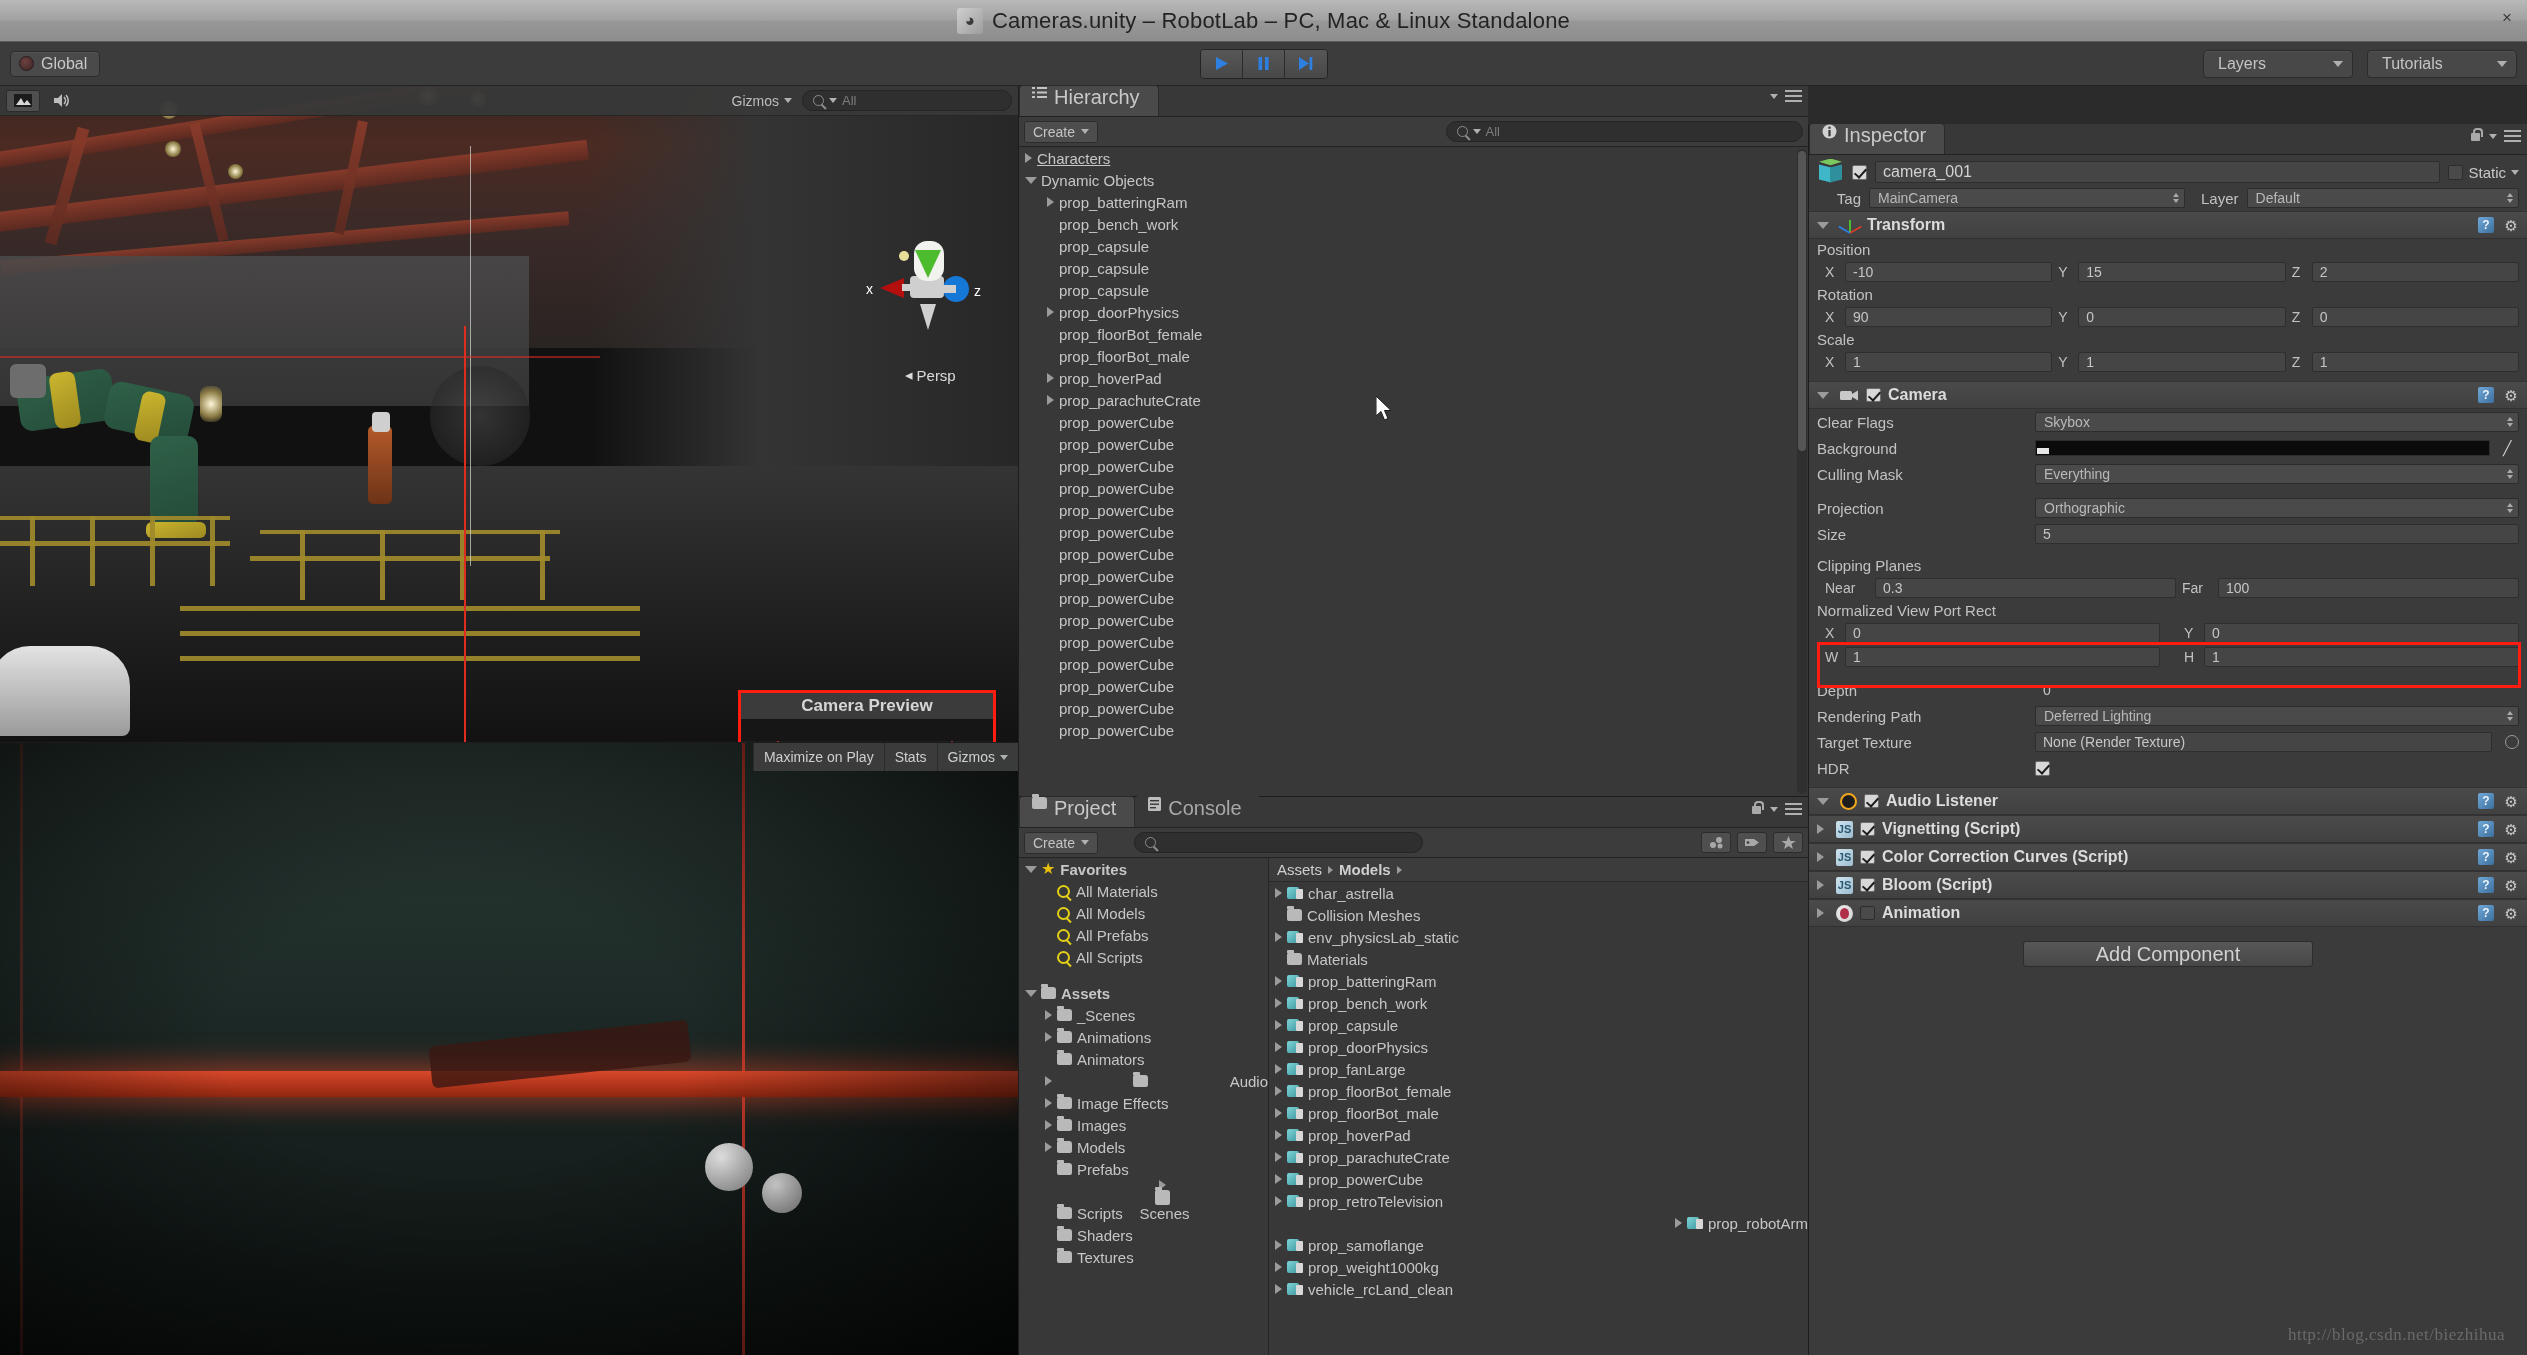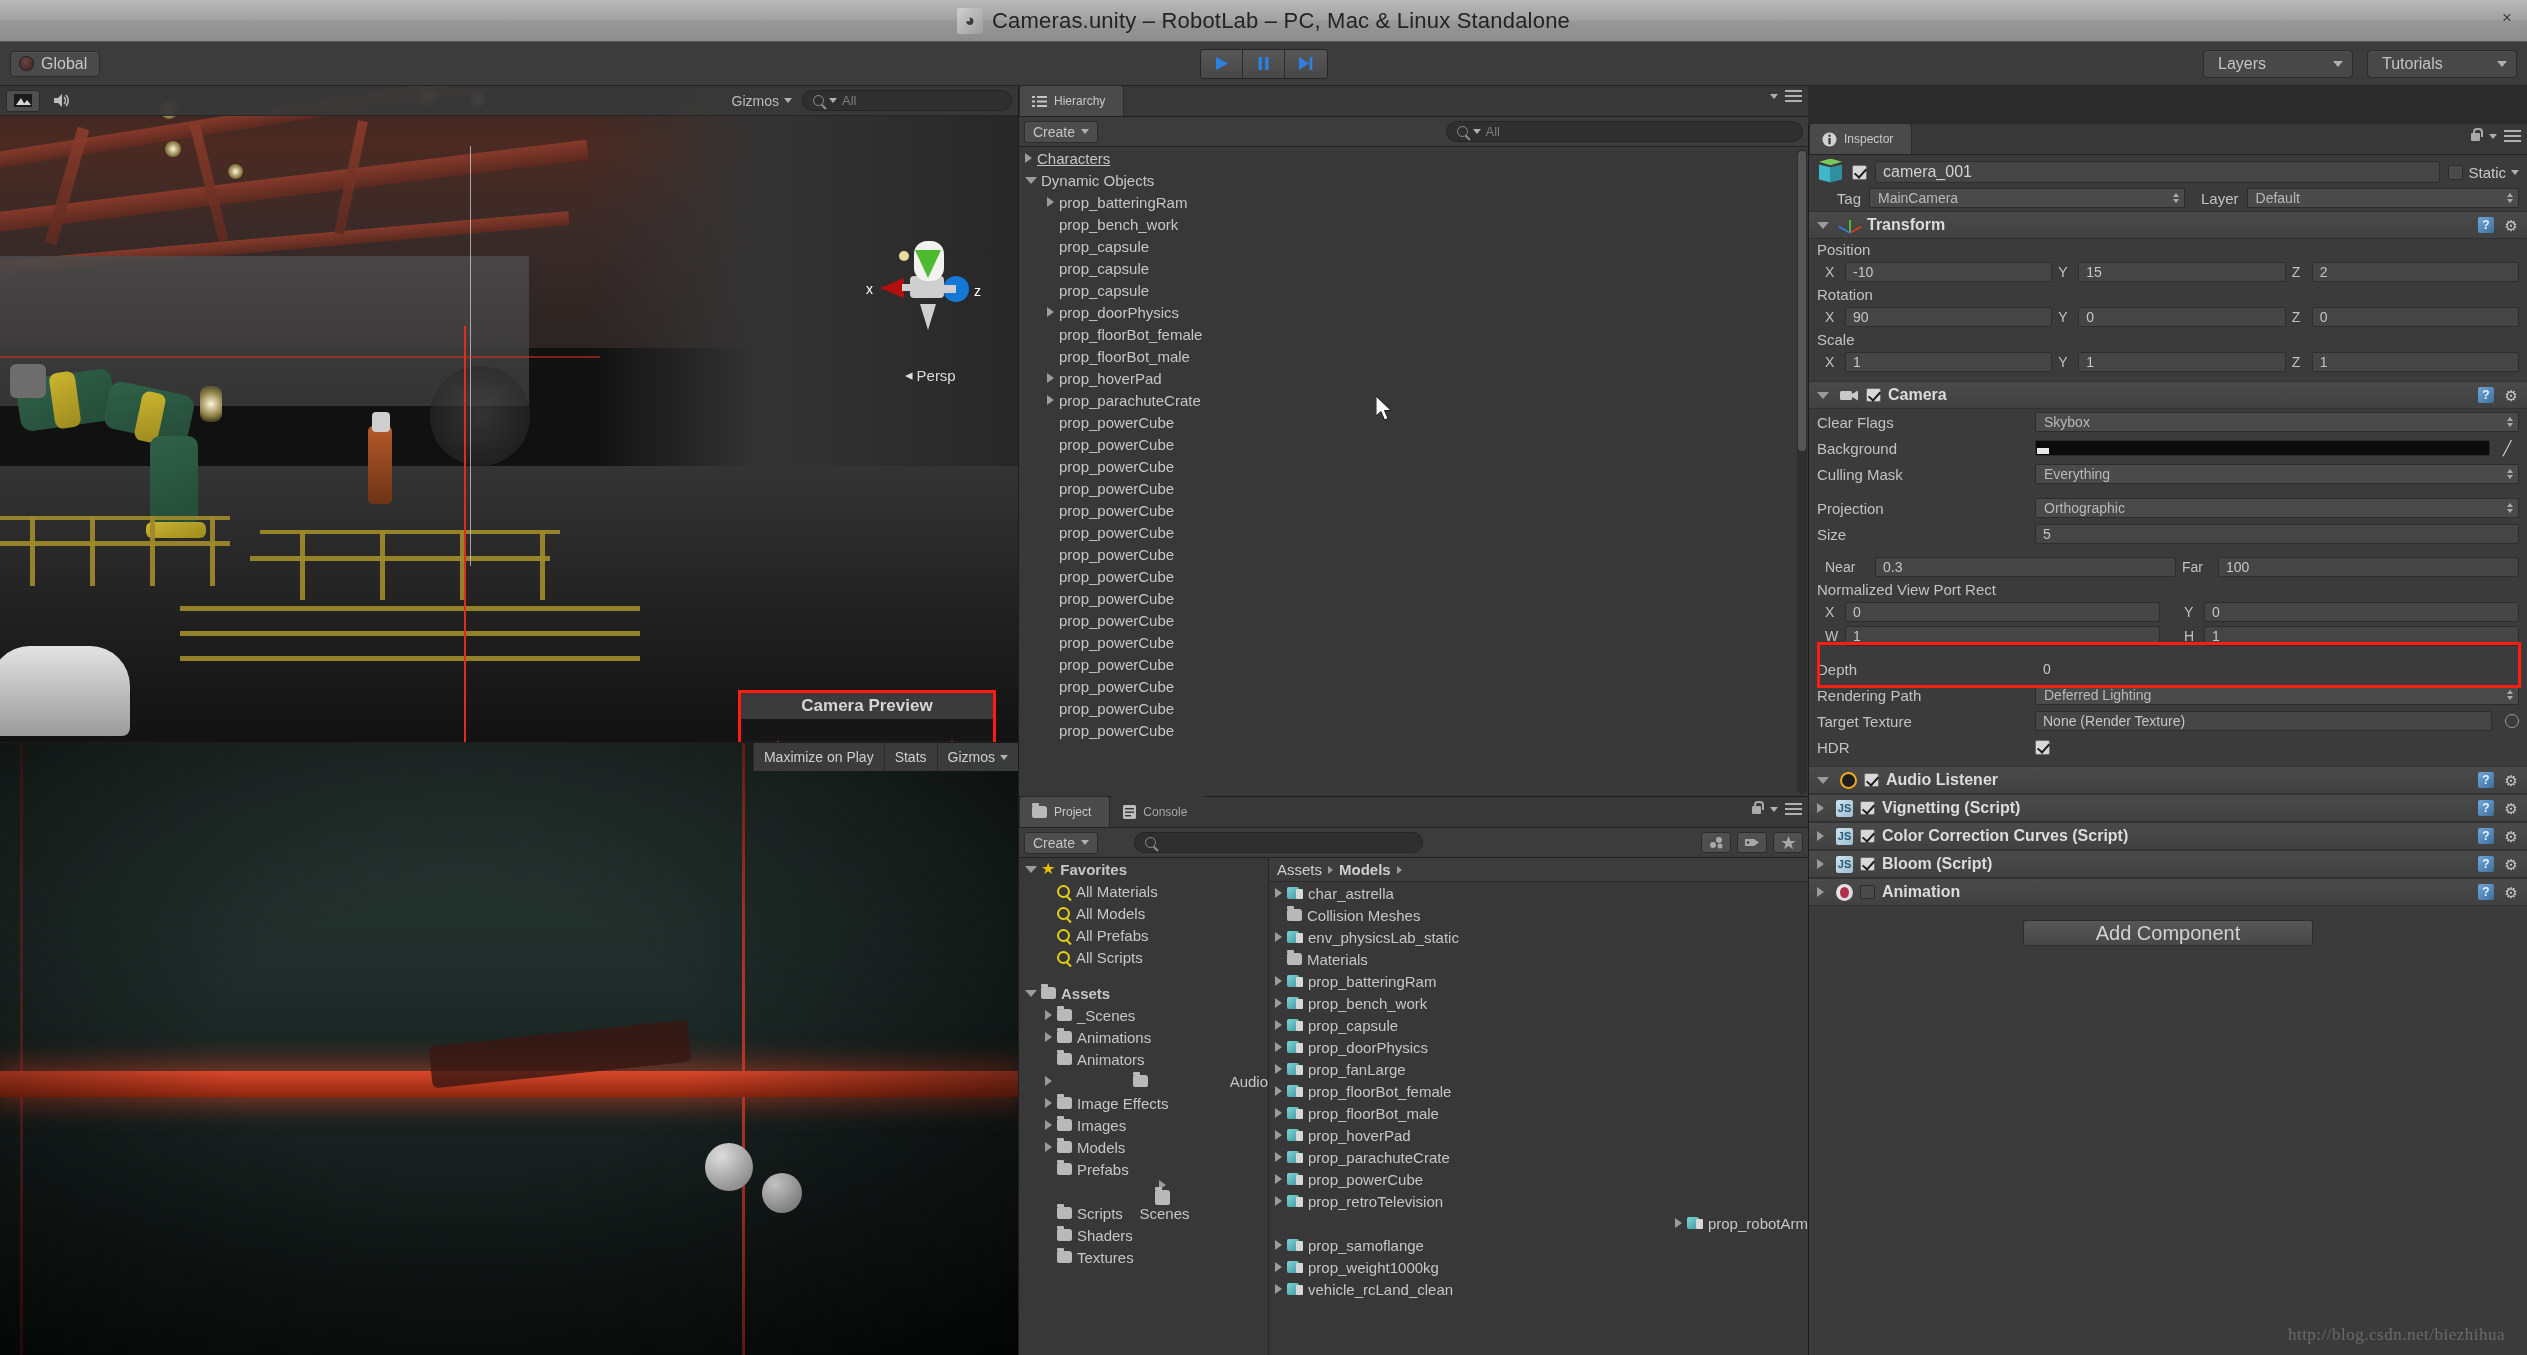--- a/index.html
+++ b/index.html
@@ -71,22 +71,22 @@
   
   .body { flex:1; display:flex; min-height:0; background:#2b2b2b; }
   .col-left  { width:1018px; flex:0 0 1018px; display:flex; flex-direction:column; }
   .col-mid   { width:790px;  flex:0 0 790px;  display:flex; flex-direction:column; border-left:1px solid #1d1d1d;}
   .col-right { flex:1; display:flex; flex-direction:column; border-left:1px solid #1d1d1d;margin-top:38px;}
 
   
   .tabstrip { height:31px; flex:0 0 31px; background:#383838; display:flex; align-items:flex-end;
               border-bottom:1px solid #222; position:relative; }
   .tab {
-    height:31px; padding:0 18px 0 12px; display:flex;align-items:center;gap:7px;
-    font-size:12px;color:#c9c9c9; background:#4a4a4a;
+    height:31px; padding:0 18px 0 12px; display:flex;align-items:flex-start;gap:7px;
+    font-size:20px;color:#c9c9c9; background:#4a4a4a;
     border-top-left-radius:4px;border-top-right-radius:4px; border:1px solid #2a2a2a;border-bottom:none;
   }
   .tab.inactive{ background:#383838; color:#a9a9a9; border-color:transparent; }
   .tabstrip .tab-right{ position:absolute; right:6px; top:4px; display:flex;align-items:center;gap:7px;}
   .lock-icon{width:13px;height:16px;position:relative;}
   .lock-icon:before{content:"";position:absolute;left:2px;top:5px;width:9px;height:8px;background:#a9a9a9;border-radius:1px;}
   .lock-icon:after{content:"";position:absolute;left:3.5px;top:0px;width:6px;height:7px;border:2px solid #a9a9a9;border-bottom:none;border-radius:4px 4px 0 0;}
   .burger{width:17px;height:12px;display:flex;flex-direction:column;justify-content:space-between;}
   .burger i{display:block;height:2px;background:#b0b0b0;}
   .mini-caret{width:0;height:0;border-left:4px solid transparent;border-right:4px solid transparent;border-top:5px solid #b0b0b0;}
@@ -1029,20 +1029,21 @@
         </div>
 
         <div class="row2">
           <span class="lbl" style="width:210px;">Size</span>
           <span class="field" style="flex:1;">
             <span>5</span>
           </span>
         </div>
 
         <div style="height:8px"></div>
+        <div class="sect-label">Clipping Planes</div>
         <div class="vec">
           <span class="ax" style="width:44px;flex:0 0 44px;">Near</span>
           <span class="field" style="flex:1">
               <span>0.3</span>
             </span>
           <span class="ax" style="width:30px;flex:0 0 30px;">Far</span>
           <span class="field" style="flex:1">
               <span>100</span>
             </span>
         </div>

